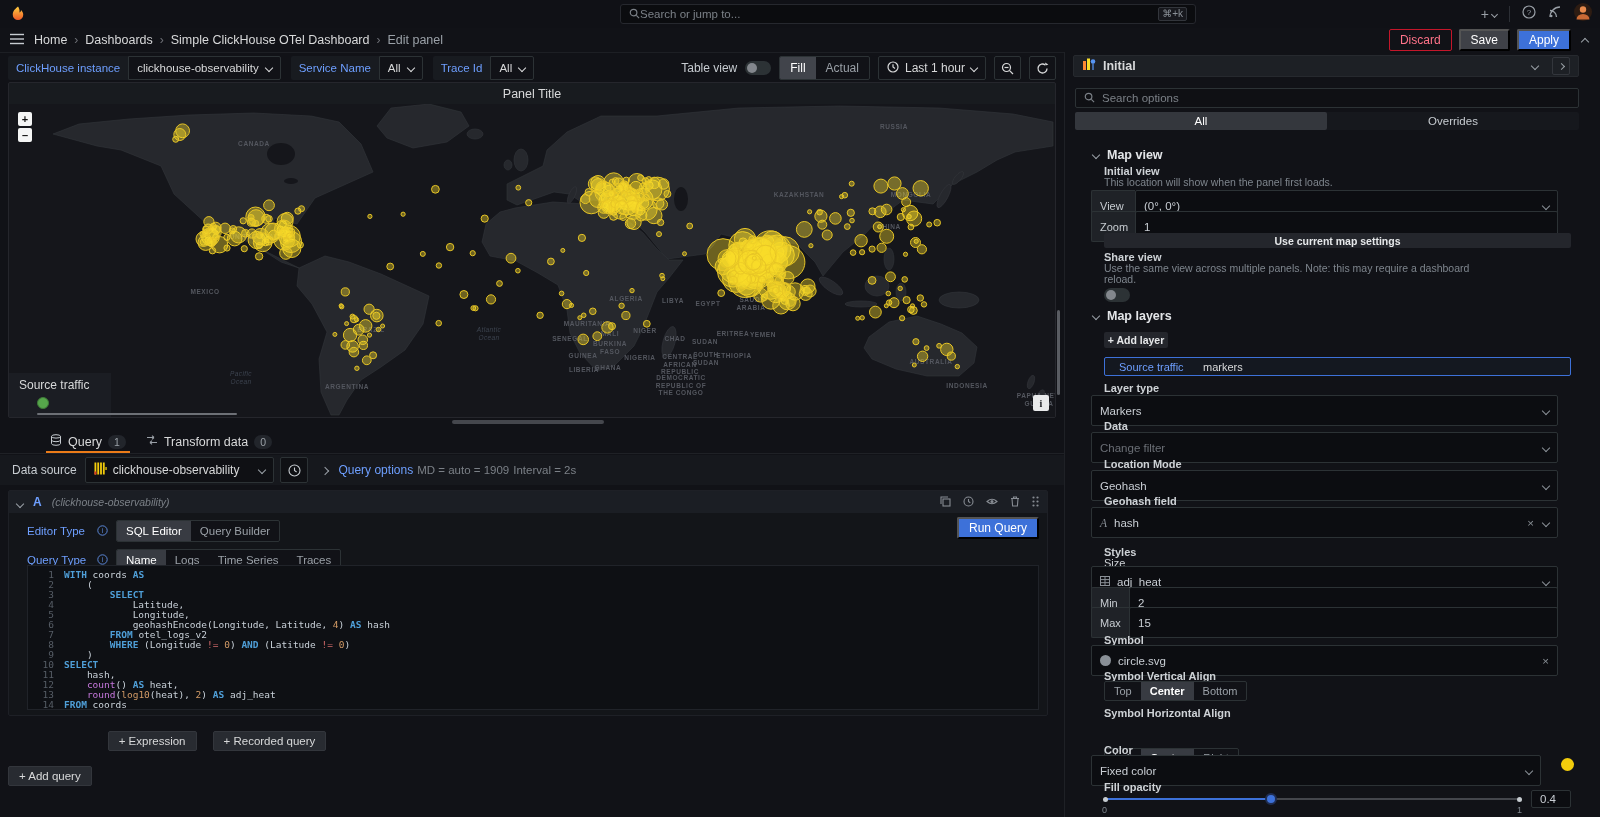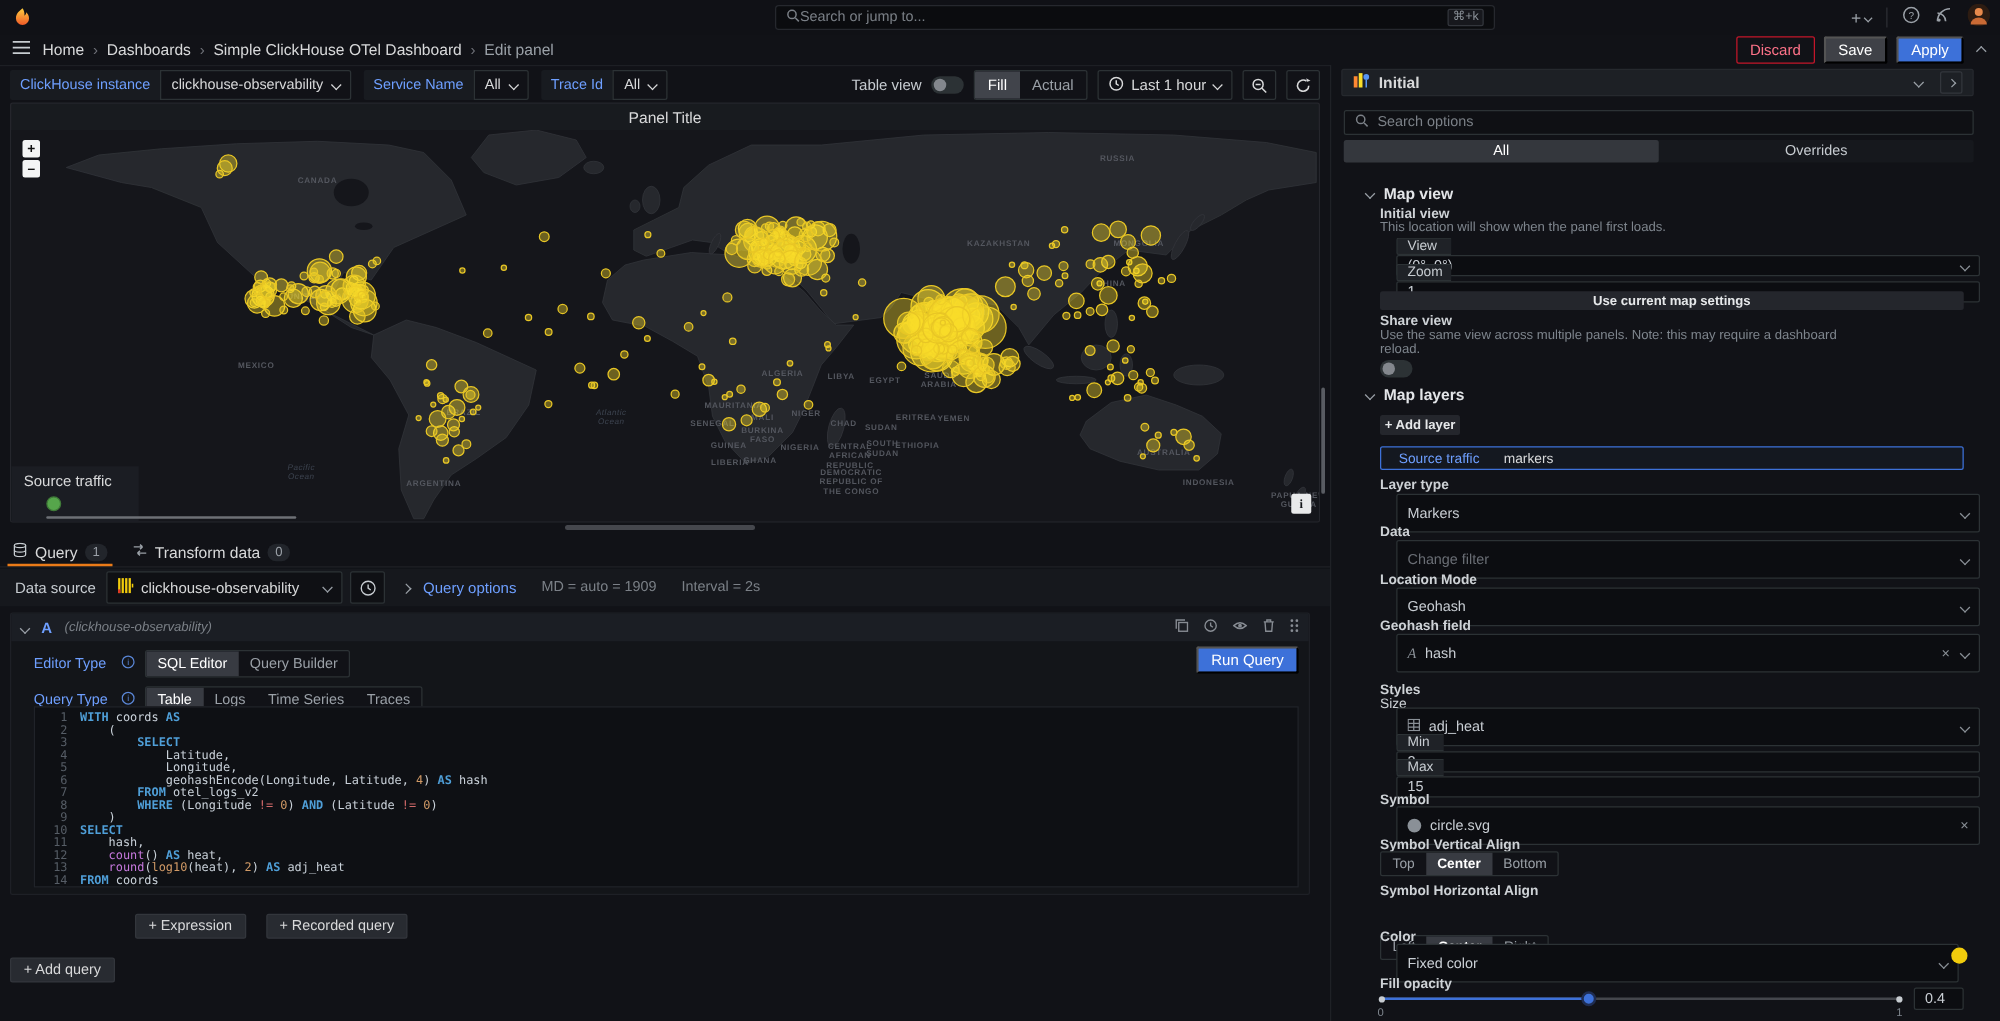--- a/index.html
+++ b/index.html
@@ -50,31 +50,31 @@
   .zoombtns{position:absolute;left:9px;top:8px;display:flex;flex-direction:column;gap:2px;}
   .zoombtn{width:14px;height:14px;background:#f4f5f5;color:#111;border-radius:2px;font-size:11px;font-weight:bold;display:flex;align-items:center;justify-content:center;line-height:1;}
   #legend{position:absolute;left:0;bottom:0;background:rgba(28,31,36,0.85);padding:5px 12px 8px 10px;min-width:80px;}
   #legend .lt{font-size:12px;color:#d8d9da;}
   #legend .dot{width:10px;height:10px;border-radius:50%;background:#56a64b;border:1px solid #3f7a38;margin-top:5px;margin-left:18px;}
   .legendscroll{position:absolute;left:28px;bottom:2px;width:200px;height:2px;background:#6d7076;border-radius:1px;}
   #infobtn{position:absolute;right:6px;bottom:6px;width:16px;height:16px;background:#e9eaeb;color:#16181c;border-radius:2px;display:flex;align-items:center;justify-content:center;font-weight:bold;font-size:10px;font-family:"Liberation Serif",serif;}
   .resizer{position:absolute;left:452px;top:420px;width:152px;height:4px;background:#45474d;border-radius:2px;}
   .vscroll{position:absolute;left:1057px;top:310px;width:3px;height:85px;background:#595c62;border-radius:2px;}
   
-  #qtabs{position:absolute;left:0;top:430px;width:1064px;height:23px;border-bottom:1px solid #1f2126;display:flex;align-items:center;}
+  #qtabs{position:absolute;left:0;top:430px;width:1064px;height:23px;border-bottom:1px solid #1f2126;display:flex;align-items:center;padding-left:40px;}
   .qtab{display:flex;align-items:center;gap:6px;font-size:12.5px;color:#d8d9da;padding:0 10px;height:100%;position:relative;}
   .qtab .pill{background:#22252b;border-radius:9px;font-size:10.5px;padding:0 6px;height:14px;line-height:14px;color:#9aa0a7;}
   .qtab.active::after{content:"";position:absolute;left:6px;right:6px;bottom:0;height:2px;background:#eb7b18;}
   
   #dsrow{position:absolute;left:0;top:455px;width:1064px;height:30px;background:#16181d;display:flex;align-items:center;padding-left:12px;box-sizing:border-box;font-size:12px;}
   .field{background:#0f1014;border:1px solid #2c3235;border-radius:2px;}
   .dspicker{height:24px;display:flex;align-items:center;gap:6px;padding:0 8px;margin-left:8px;color:#d8d9da;}
   .iconbox{width:26px;height:24px;display:flex;align-items:center;justify-content:center;margin-left:6px;color:#9aa0a7;}
   .qoptions{color:#6e9fff;font-weight:500;margin-left:10px;}
-  .qmeta{color:#7b8087;margin-left:20px;font-size:11.5px;}
+  .qmeta{color:#7b8087;margin-left:4px;font-size:11.5px;}
   #qinspector{position:absolute;right:16px;top:458px;}
   
   #qcard{position:absolute;left:8px;top:490px;width:1040px;height:226px;background:#131519;border:1px solid #1e2026;border-radius:2px;box-sizing:border-box;}
   #qhead{height:22px;background:#1b1e24;display:flex;align-items:center;padding:0 8px;gap:10px;}
   #qhead .ref{color:#6e9fff;font-weight:bold;font-size:12px;}
   #qhead .dsname{color:#7b8087;font-style:italic;font-size:10.5px;}
   #qhead .hicons{margin-left:auto;display:flex;align-items:center;gap:12px;color:#878c93;}
   .erow{display:flex;align-items:center;gap:8px;margin:7px 0 0 18px;}
   .elabel{color:#6e9fff;font-size:11.5px;font-weight:500;width:62px;}
   .seg.small{height:20px;}
@@ -95,21 +95,21 @@
   #options{position:absolute;left:1064px;top:52px;width:536px;height:765px;background:#111217;border-left:1px solid #1f2126;overflow:hidden;}
   .ohead{position:absolute;left:8px;top:3px;width:506px;height:22px;background:#1d2025;border:1px solid #26292e;border-radius:2px;display:flex;align-items:center;padding:0 8px;gap:7px;box-sizing:border-box;}
   .ohead .t{font-size:12.5px;font-weight:bold;color:#d8d9da;}
   .osearch{position:absolute;left:10px;top:36px;width:504px;height:20px;display:flex;align-items:center;gap:7px;padding:0 8px;color:#7b8087;font-size:11.5px;box-sizing:border-box;}
   .otabs{position:absolute;left:10px;top:60px;width:504px;height:18px;background:#16181d;border-radius:2px;display:flex;}
   .otabs>div{flex:1;display:flex;align-items:center;justify-content:center;font-size:11.5px;color:#c7ccd1;border-radius:2px;}
   .otabs>div.on{background:#34373d;color:#fff;}
   .osect{position:absolute;left:28px;display:flex;align-items:center;gap:8px;color:#e3e5e8;font-size:12.5px;font-weight:bold;}
   .olabel{position:absolute;left:39px;font-size:11px;font-weight:bold;color:#ced2d6;}
   .odesc{position:absolute;left:39px;font-size:10.5px;color:#7e858d;width:380px;line-height:11px;}
-  .orow{position:absolute;left:52px;height:31px;display:flex;box-sizing:border-box;flex-direction:column;}
+  .orow{position:absolute;left:26px;height:31px;display:flex;box-sizing:border-box;}
   .olcell{background:#1f2227;border:1px solid #2c3235;border-right:none;color:#c7ccd1;font-size:11px;display:flex;align-items:center;padding:0 8px;width:44px;box-sizing:border-box;border-radius:2px 0 0 2px;}
   .ofield{background:#0c0d11;border:1px solid #2c3235;color:#c9ced4;font-size:11.5px;display:flex;align-items:center;padding:0 8px;gap:7px;box-sizing:border-box;border-radius:2px;flex:1;}
   .ofield .cv{margin-left:auto;color:#8a9097;display:flex;align-items:center;gap:9px;}
   .obtn{position:absolute;left:39px;background:#24262c;color:#e6e8ea;font-size:10.5px;font-weight:bold;display:flex;align-items:center;justify-content:center;border-radius:2px;}
   .layeritem{position:absolute;left:39px;width:467px;height:19px;border:1px solid #3d71d9;border-radius:2px;background:#141820;display:flex;align-items:center;box-sizing:border-box;font-size:11px;}
   .layeritem .ln1{color:#6e9fff;font-weight:500;margin-left:14px;width:72px;}
   .layeritem .ln2{color:#d8d9da;margin-left:12px;}
   .oseg{position:absolute;left:39px;display:flex;border:1px solid #2c3235;border-radius:2px;overflow:hidden;height:18px;background:#111217;}
   .oseg>div{padding:0 9px;display:flex;align-items:center;font-size:11px;color:#9aa0a7;}
   .oseg>div.on{background:#383b42;color:#fff;font-weight:bold;}
@@ -877,21 +877,21 @@
       </div>
     </div>
     <button class="btn btn-blue" id="runquery">Run Query</button>
     <div class="erow">
       <span class="elabel">Query Type</span>
       <span><svg width="11" height="11" viewBox="0 0 11 11">
             <circle cx="5.5" cy="5.5" r="4.7" fill="none" stroke="#5a86d6" stroke-width="1"></circle>
             <text x="5.5" y="8" font-size="7" fill="#5a86d6" text-anchor="middle" font-family="Liberation Sans">i</text>
           </svg></span>
       <div class="seg small">
-        <div class="on">Table</div>
+        <div class="on">Name</div>
         <div>Logs</div>
         <div>Time Series</div>
         <div>Traces</div>
       </div>
     </div>
     <div id="code">
         <div class="sql-line"><span class="ln">1</span><span class="tok-kw">WITH</span><span class="tok-pl"> coords </span><span class="tok-kw">AS</span></div>
         <div class="sql-line"><span class="ln">2</span><span class="tok-pl">    (</span></div>
         <div class="sql-line"><span class="ln">3</span><span class="tok-pl">        </span><span class="tok-kw">SELECT</span></div>
         <div class="sql-line"><span class="ln">4</span><span class="tok-pl">            Latitude,</span></div>

